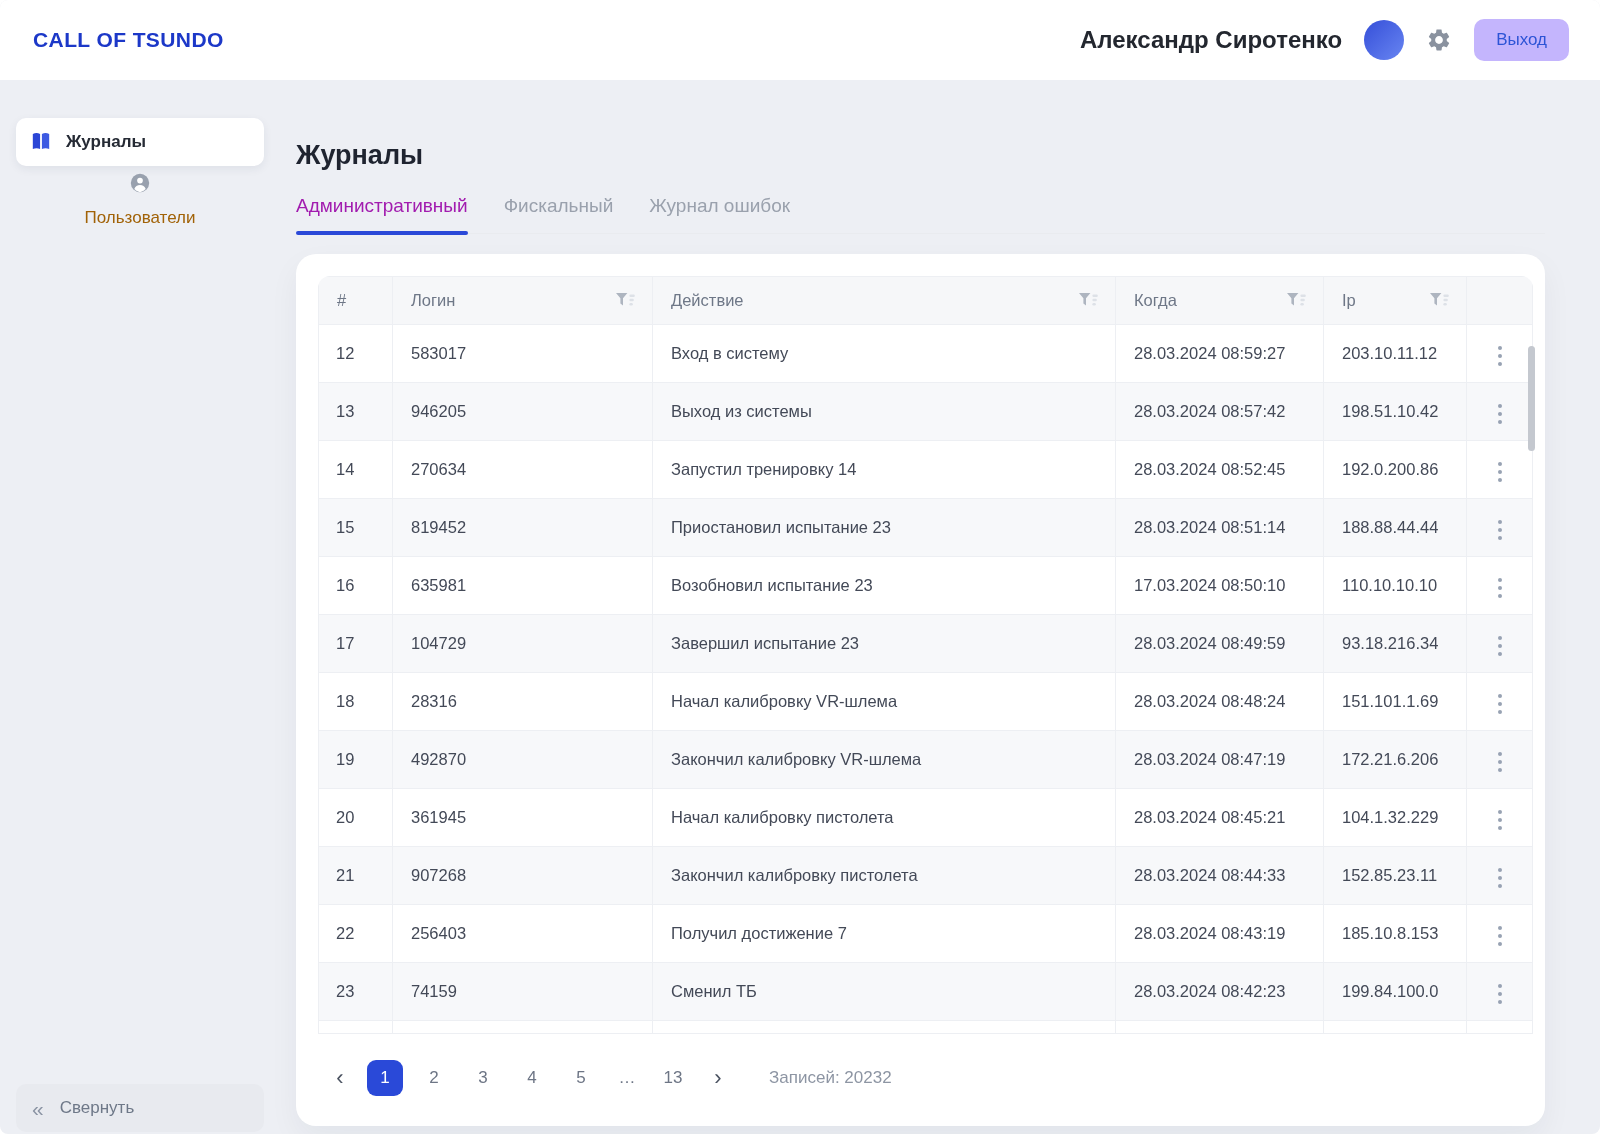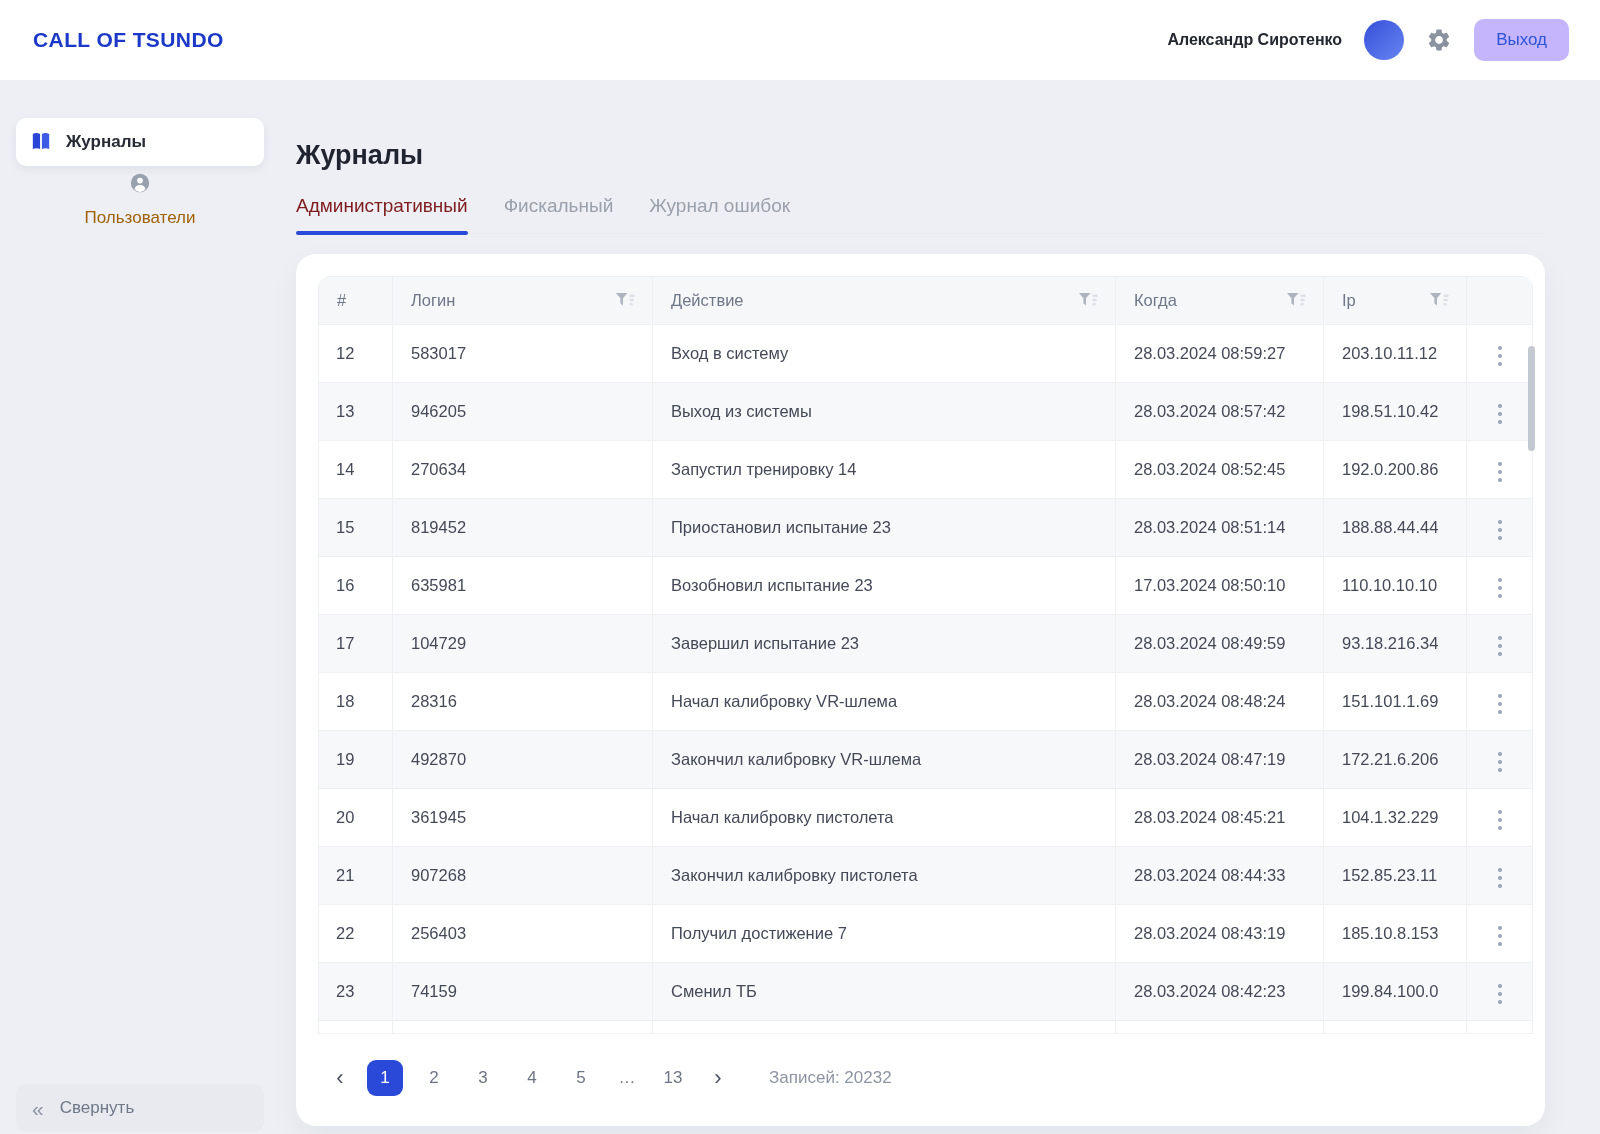--- a/index.html
+++ b/index.html
@@ -1,24 +1,24 @@
 <!DOCTYPE html>
 <html style="--accent: #2a49d8; --logo-blue: #1c38c8;"><head>
 <meta charset="utf-8">
 <style>
   * { margin:0; padding:0; box-sizing:border-box; }
   html,body { width:1600px; height:1134px; font-family:"Liberation Sans", sans-serif; }
-  .app { width:1600px; height:1134px; background:#edeff4; overflow:hidden; position:relative; }
+  .app { width:1600px; height:1134px; background:#edeff4; overflow:hidden; position:relative;border-radius:8px; }
 
   
   .topbar { height:80px; background:#ffffff; display:flex; align-items:center;
             justify-content:space-between; padding:0 31px 0 33px; }
   .logo { font-size:21px; font-weight:800; letter-spacing:.4px; color:var(--logo-blue); }
   .topbar-right { display:flex; align-items:center; gap:22px; }
-  .user-name { font-size:16px; font-weight:700; color:#23272f; }
+  .user-name { font-size:24px; font-weight:700; color:#23272f; }
   .avatar { width:40px; height:40px; border-radius:50%;
             background:linear-gradient(135deg,#3a54db 10%,#6380ef 90%); }
   .gear-btn { background:none; border:none; cursor:pointer; display:flex; align-items:center; }
   .logout-btn { background:#c4b5fd; border:none; border-radius:10px; padding:11px 22px;
                 font-size:17px; color:#2d54d6; font-family:inherit; cursor:pointer; }
 
   
   .body { display:flex; height:1054px;margin-top:22px; }
   .sidebar { width:280px; padding:16px; position:relative; flex:0 0 280px; }
   .side-item { display:flex; align-items:center; gap:14px; height:48px; padding:0 14px;
@@ -30,21 +30,21 @@
                   background:#e8eaef; border:none; border-radius:10px; display:flex;
                   align-items:center; gap:16px; padding:0 16px; font-size:17px;
                   color:#6e7888; font-family:inherit; cursor:pointer; }
   .collapse-chev { font-size:21px; color:#8a93a3; line-height:1; }
 
   
   .content { flex:1; padding:38px 60px 0 16px; }
   .page-title { font-size:27px; font-weight:700; color:#1f2430; }
   .tabs { display:flex; gap:36px; margin-top:24px; border-bottom:1px solid #e9ebef; }
   .tab { font-size:19px; padding-bottom:16px; position:relative; cursor:pointer; color:#9aa1ad; }
-  .tab.active { color:#7f1d1d; font-weight:500; }
+  .tab.active { color:#a21caf; font-weight:500; }
   .tab.active::after { content:''; position:absolute; left:0; right:0; bottom:-2px;
                        height:4px; border-radius:3px; background:var(--accent); }
 
   
   .card { margin-top:20px; background:#ffffff; border-radius:20px;
           padding:22px 12px 30px 22px; box-shadow:0 12px 30px rgba(25,35,60,.05); }
   .table-outer { position:relative; }
   .table-clip { border-radius:12px 12px 0 0; overflow:hidden; }
   table { width:100%; border-collapse:collapse; table-layout:fixed; }
   th, td { border:1px solid #edeff3; font-size:16.5px; }

